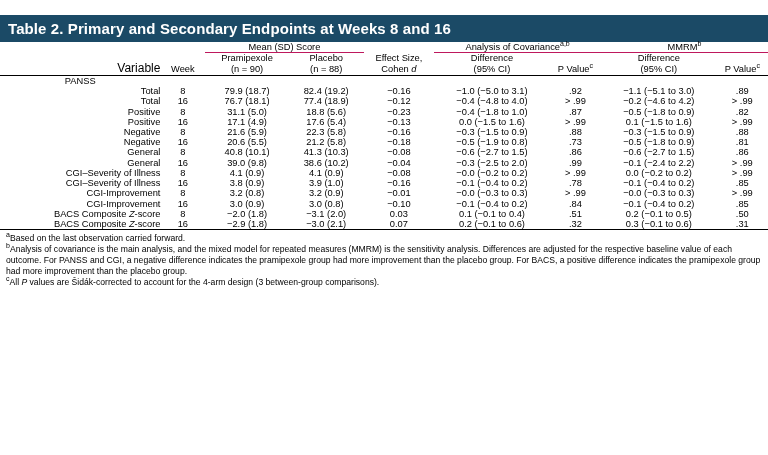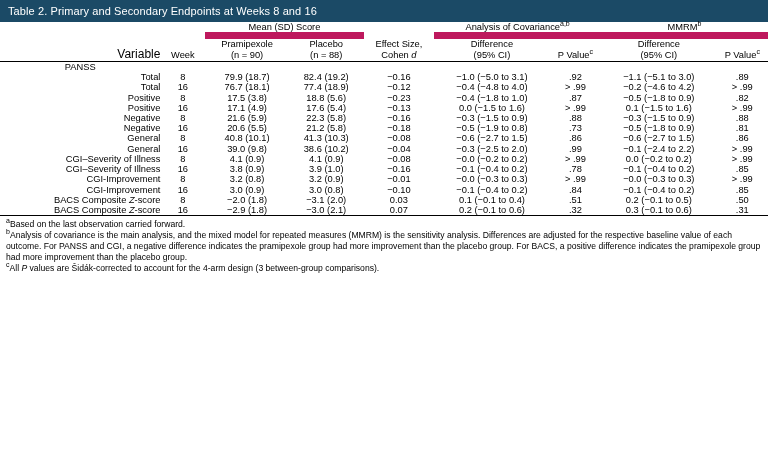--- a/index.html
+++ b/index.html
@@ -17,43 +17,44 @@
   .table-wrap {
     width: 768px;
     height: 455px;
     box-sizing: border-box;
     background: #ffffff;
     position: relative;
   }
   .title-bar {
     background: #1b4a66;
     color: #ffffff;
-    font-size: 11px;
-    font-weight: normal;
+    font-size: 15px;
+    font-weight: bold;
     padding: 5px 8px 5px 8px;
     letter-spacing: 0.1px;
+    margin-top: 15px;
   }
   table.main {
     width: 100%;
     border-collapse: collapse;
     font-size: 9.3px;
     table-layout: fixed;
   }
   table.main td, table.main th {
     padding: 0;
     vertical-align: bottom;
     font-weight: normal;
   }
   .hdr-group {
     text-align: center;
     font-size: 9.3px;
     padding-bottom: 1px;
   }
   .rule-under {
-    border-bottom: 7px solid #be185d;
+    border-bottom: 1px solid #be185d;
   }
   .hdr-row td {
     padding-top: 1px;
     padding-bottom: 2px;
   }
   .hdr-sub {
     text-align: center;
     font-size: 9.3px;
     line-height: 1.18;
     margin-top: 20px;
@@ -206,21 +207,21 @@
       <td class="cell-c">77.4 (18.9)</td>
       <td class="cell-c">−0.12</td>
       <td class="cell-c">−0.4 (−4.8 to 4.0)</td>
       <td class="cell-c">&gt; .99</td>
       <td class="cell-c">−0.2 (−4.6 to 4.2)</td>
       <td class="cell-c">&gt; .99</td>
     </tr>
     <tr class="body-row">
       <td class="cell-var indent1">Positive</td>
       <td class="cell-c">8</td>
-      <td class="cell-c">17.5 (3.8)</td>
+      <td class="cell-c">31.1 (5.0)</td>
       <td class="cell-c">18.8 (5.6)</td>
       <td class="cell-c">−0.23</td>
       <td class="cell-c">−0.4 (−1.8 to 1.0)</td>
       <td class="cell-c">.87</td>
       <td class="cell-c">−0.5 (−1.8 to 0.9)</td>
       <td class="cell-c">.82</td>
     </tr>
     <tr class="body-row">
       <td class="cell-var indent1">Positive</td>
       <td class="cell-c">16</td>

